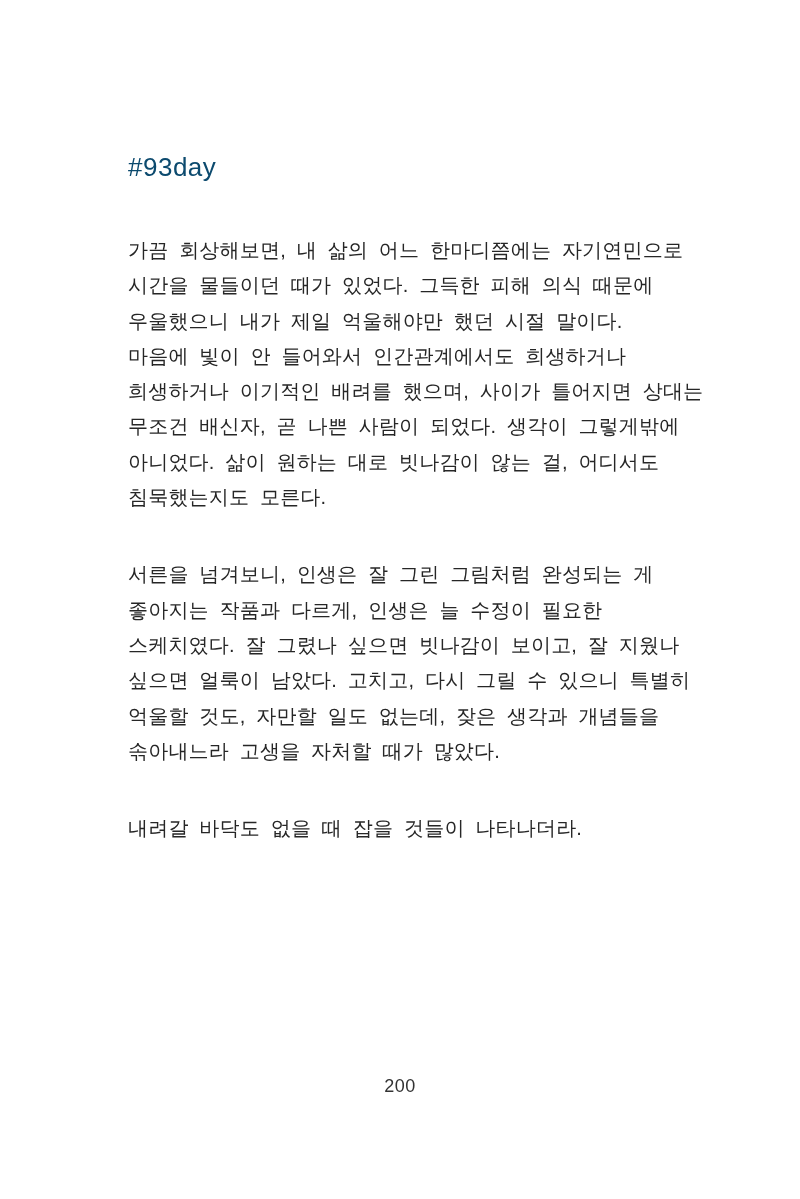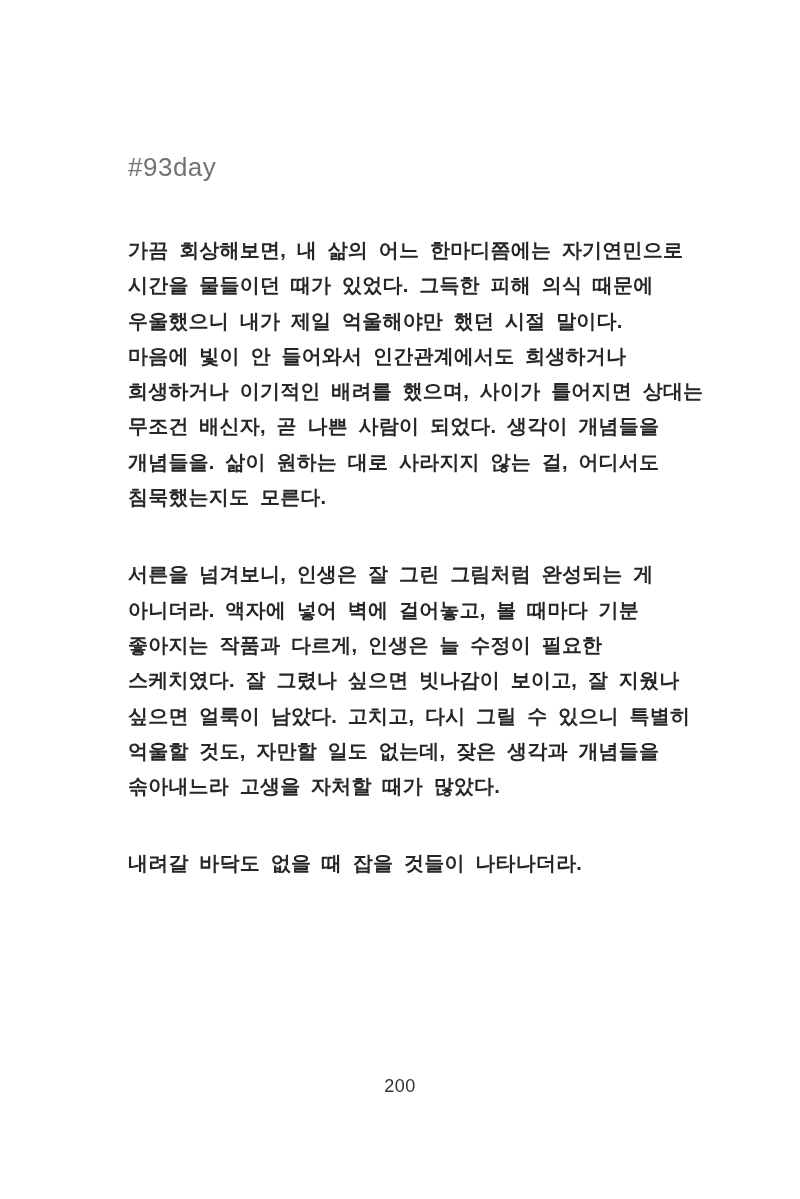--- a/index.html
+++ b/index.html
@@ -21,37 +21,36 @@
     background: #ffffff;
   }
   .heading {
     position: absolute;
     left: 128px;
     top: 152px;
     margin: 0;
     font-size: 26px;
     font-weight: 500;
     letter-spacing: 0.5px;
-    color: #737373;
+    color: #0c4a6e;
   }
   .body-text {
     position: absolute;
     left: 128px;
     top: 233px;
     width: 580px;
     font-size: 20px;
     line-height: 35.3px;
     letter-spacing: 0.2px;
     word-spacing: 5px;
     color: #262626;
   }
   .para {
     margin: 0 0 42px 0;
     padding: 0;
-    font-weight: bold;
   }
   .line {
     display: block;
     white-space: nowrap;
   }
   .page-number {
     position: absolute;
     left: 0;
     top: 1076px;
     width: 800px;
@@ -69,28 +68,27 @@
   <h1 class="heading">#93day</h1>
 
   <div class="body-text">
 
     <p class="para">
       <span class="line">가끔 회상해보면, 내 삶의 어느 한마디쯤에는 자기연민으로</span>
       <span class="line">시간을 물들이던 때가 있었다. 그득한 피해 의식 때문에</span>
       <span class="line">우울했으니 내가 제일 억울해야만 했던 시절 말이다.</span>
       <span class="line">마음에 빛이 안 들어와서 인간관계에서도 희생하거나</span>
       <span class="line">희생하거나 이기적인 배려를 했으며, 사이가 틀어지면 상대는</span>
-      <span class="line">무조건 배신자, 곧 나쁜 사람이 되었다. 생각이 개념들을</span>
-      <span class="line">개념들을. 삶이 원하는 대로 사라지지 않는 걸, 어디서도</span>
+      <span class="line">무조건 배신자, 곧 나쁜 사람이 되었다. 생각이 그렇게밖에</span>
+      <span class="line">아니었다. 삶이 원하는 대로 빗나감이 않는 걸, 어디서도</span>
       <span class="line">침묵했는지도 모른다.</span>
     </p>
 
     <p class="para">
       <span class="line">서른을 넘겨보니, 인생은 잘 그린 그림처럼 완성되는 게</span>
-      <span class="line">아니더라. 액자에 넣어 벽에 걸어놓고, 볼 때마다 기분</span>
       <span class="line">좋아지는 작품과 다르게, 인생은 늘 수정이 필요한</span>
       <span class="line">스케치였다. 잘 그렸나 싶으면 빗나감이 보이고, 잘 지웠나</span>
       <span class="line">싶으면 얼룩이 남았다. 고치고, 다시 그릴 수 있으니 특별히</span>
       <span class="line">억울할 것도, 자만할 일도 없는데, 잦은 생각과 개념들을</span>
       <span class="line">솎아내느라 고생을 자처할 때가 많았다.</span>
     </p>
 
     <p class="para">
       <span class="line">내려갈 바닥도 없을 때 잡을 것들이 나타나더라.</span>
     </p>

